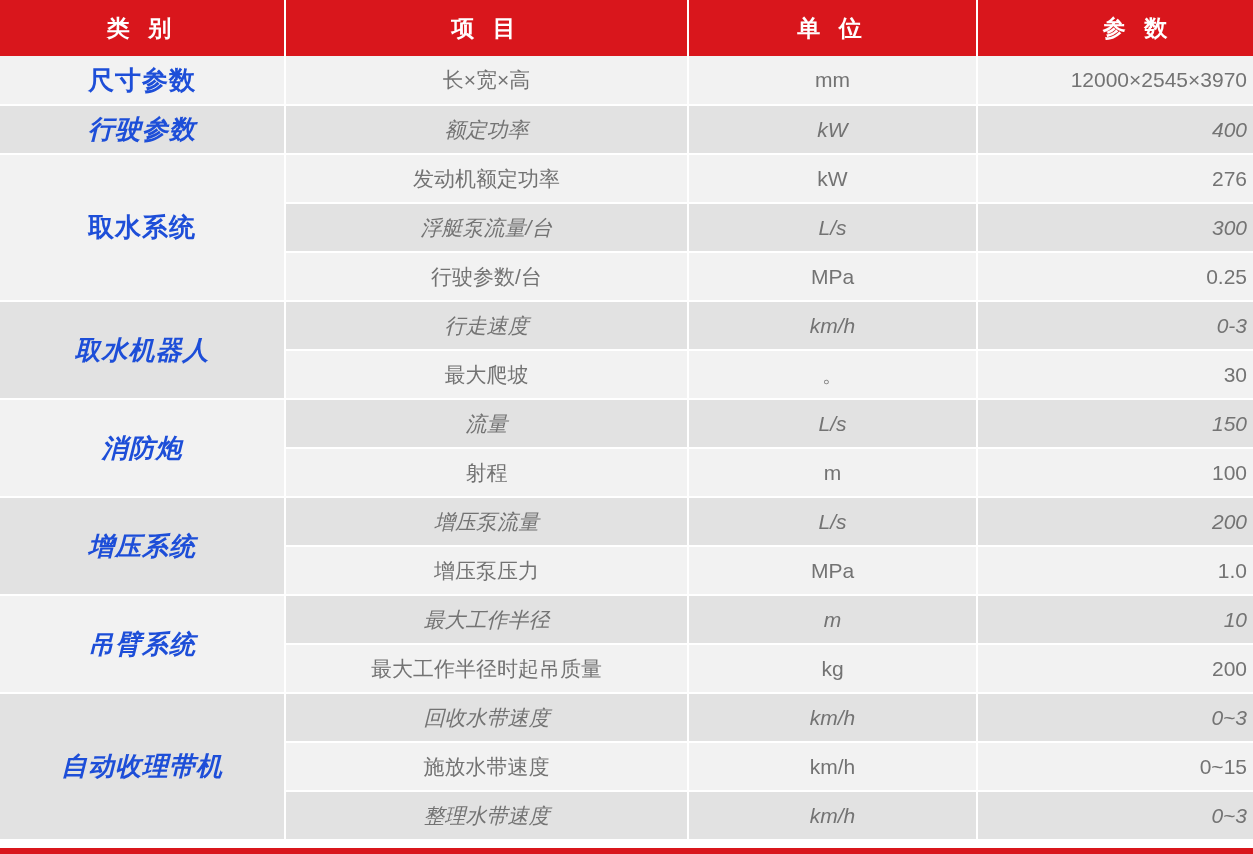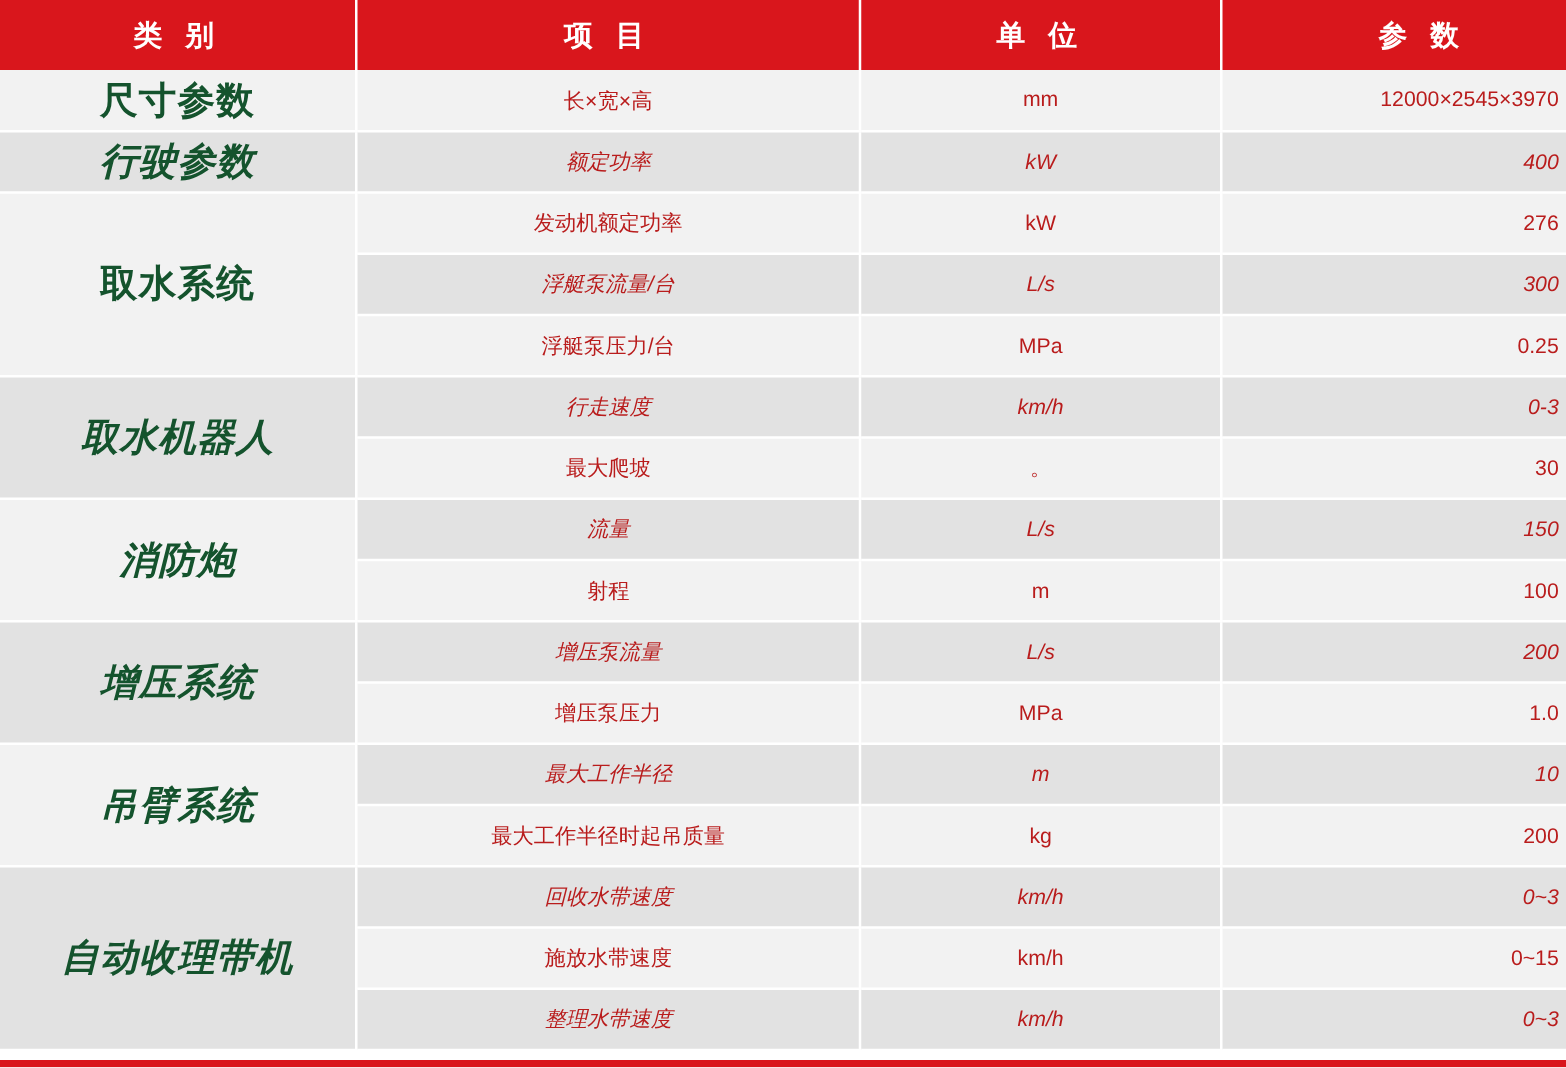--- a/index.html
+++ b/index.html
@@ -35,33 +35,33 @@
     letter-spacing: 6px;
     text-align: center;
     border-right: 2px solid #ffffff;
     padding: 0;
   }
   thead th:last-child { border-right: none; padding-left: 45px; }
 
   tbody td {
     height: 49px;
     text-align: center;
-    font-size: 17px;
-    color: #b91c1c;
+    font-size: 21px;
+    color: #737373;
     border-right: 2px solid #ffffff;
     border-bottom: 2px solid #ffffff;
     padding: 0 6px;
     vertical-align: middle;
   }
   tbody td:last-child { border-right: none; text-align: right; }
 
   td.cat {
-    font-size: 30px;
+    font-size: 26px;
     font-weight: bold;
-    color: #14532d;
+    color: #1d4ed8;
     letter-spacing: 1px;
   }
 
   
   tr.band-a td { background: #f2f2f2; }
   tr.band-b td { background: #e2e2e2; font-style: italic; }
 
   td.cat.band-a { background: #f2f2f2; }
   td.cat.band-b { background: #e2e2e2; }
 
@@ -112,21 +112,21 @@
           <td>发动机额定功率</td>
           <td>kW</td>
           <td>276</td>
         </tr>
         <tr class="band-b">
           <td>浮艇泵流量/台</td>
           <td>L/s</td>
           <td>300</td>
         </tr>
         <tr class="band-a">
-          <td>浮艇泵压力/台</td>
+          <td>行驶参数/台</td>
           <td>MPa</td>
           <td>0.25</td>
         </tr>
         <tr class="band-b">
           <td class="cat band-b" rowspan="2">取水机器人</td>
           <td>行走速度</td>
           <td>km/h</td>
           <td>0-3</td>
         </tr>
         <tr class="band-a">

